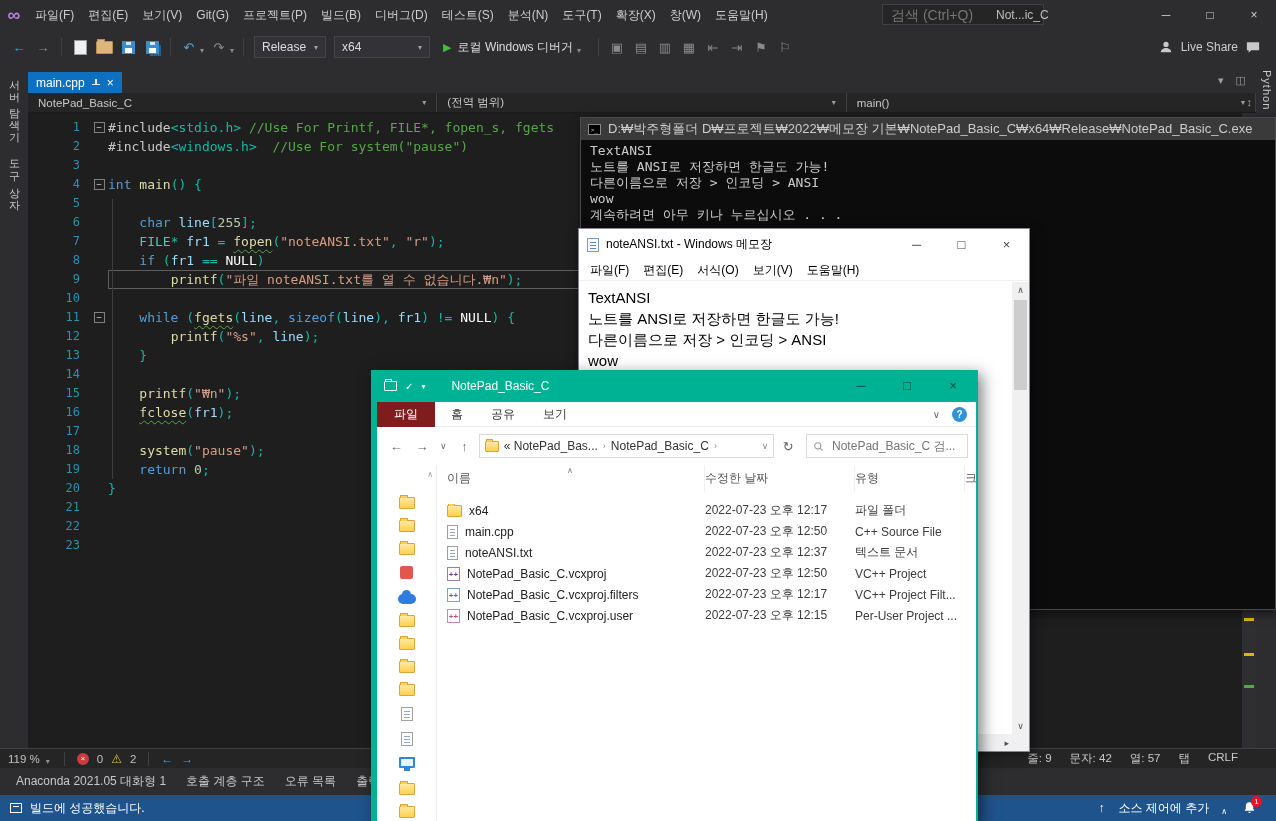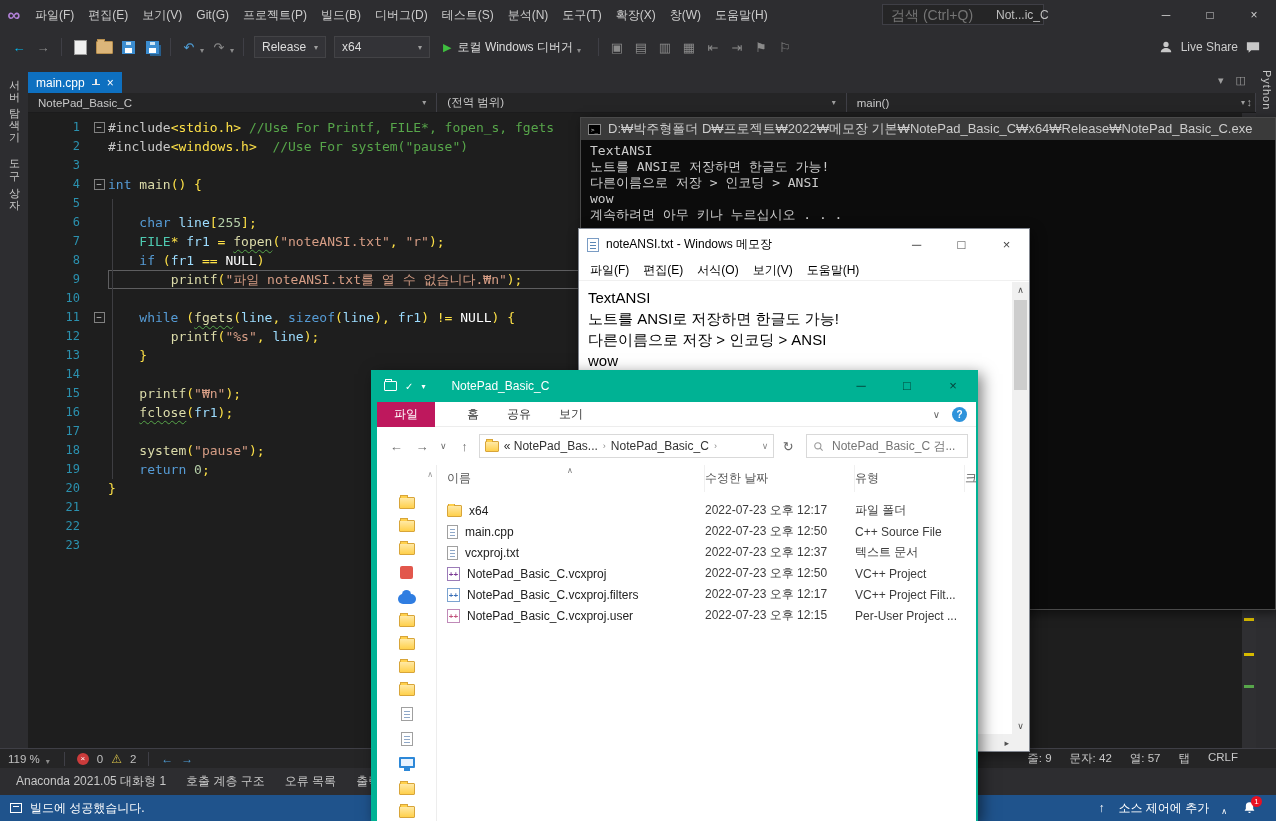--- a/index.html
+++ b/index.html
@@ -46,21 +46,21 @@
   .nav-seg .caret{font-size:8px;color:#9E9E9E;}
   .nav-split{position:absolute;right:4px;top:3px;color:#9E9E9E;font-size:11px;}
   .vs-editor{position:absolute;left:28px;top:113px;width:1228px;height:635px;background:#1E1E1E;overflow:hidden;font-family:"DejaVu Sans Mono","Liberation Mono",monospace;font-size:13px;}
   #code-lines{padding-top:5px;}
   .code-line{display:flex;height:19px;line-height:19px;}
   .ln{width:62px;text-align:right;padding-right:10px;color:#2B91AF;font-size:12px;flex:none;}
   .fold{width:18px;flex:none;display:flex;align-items:center;justify-content:center;}
   .fold-box{width:11px;height:11px;border:1px solid #808080;color:#C8C8C8;font-size:9px;line-height:9px;text-align:center;background:#1E1E1E;}
   .code-body{flex:1;white-space:pre;}
   .code-line.current .code-body{box-shadow:inset 0 0 0 1px #5E5E60;}
-  .tok-pp{color:#C8C8C8}.tok-pl{color:#fde047}.tok-co{color:#57A64A}.tok-kw{color:#569CD6}
+  .tok-pp{color:#C8C8C8}.tok-pl{color:#14b8a6}.tok-co{color:#57A64A}.tok-kw{color:#569CD6}
   .tok-st{color:#D69D85}.tok-fn{color:#DCDCAA}.tok-ty{color:#4EC9B0}.tok-va{color:#9CDCFE}
   .tok-nu{color:#B5CEA8}.tok-ma{color:#ffffff}
   .sq{text-decoration:underline wavy #57A64A;text-decoration-thickness:1px;text-underline-offset:3px;}
   .indent-guide{position:absolute;left:84px;top:86px;height:280px;border-left:1px solid #3E3E42;}
   .vs-scrollbar{position:absolute;right:0;top:0;width:14px;height:100%;background:#2F2F32;}
   .sb-mark{position:absolute;left:2px;width:10px;height:3px;}
   .vs-editorstatus{position:absolute;left:0;top:748px;right:0;height:20px;background:#252526;border-top:1px solid #3F3F46;display:flex;align-items:center;font-size:11.5px;color:#C0C0C0;padding:0 8px;gap:8px;}
   .es-sep{width:1px;height:14px;background:#3F3F46;margin:0 4px;}
   .err-ico{width:12px;height:12px;border-radius:50%;background:#CB3B3B;color:#FFF;font-size:8px;line-height:12px;text-align:center;}
   .warn-glyph{color:#D9C34A;font-size:12px;}
@@ -105,21 +105,21 @@
   .qat{display:flex;align-items:center;gap:8px;margin-right:26px;}
   .qat-folder{width:13px;height:10px;border:1px solid #FFF;border-radius:1px;position:relative;}
   .qat-folder::before{content:'';position:absolute;top:-3px;left:0;width:5px;height:2px;border:1px solid #FFF;border-bottom:none;}
   .qat-check{font-size:10px;color:#FFF;}
   .qat-caret{font-size:8px;color:#FFF;}
   .ex-title{font-size:12px;color:#FFF;}
   .ex-controls{margin-left:auto;display:flex;height:32px;}
   .ex-btn{width:46px;text-align:center;line-height:32px;color:rgba(5,45,40,.85);font-size:13px;}
   .ex-ribbon{height:25px;background:#FFF;border-bottom:1px solid #EDEDED;display:flex;align-items:center;}
   .ribbon-tab{padding:0 14px;font-size:12px;color:#333;line-height:25px;}
-  .ribbon-tab.file{background:#be185d;color:#FFF;padding:0 17px;margin-right:18px;}
+  .ribbon-tab.file{background:#7f1d1d;color:#FFF;padding:0 17px;margin-right:2px;}
   .ribbon-right{margin-left:auto;display:flex;align-items:center;gap:12px;padding-right:9px;}
   .ribbon-chev{color:#666;font-size:10px;}
   .help-ico{width:15px;height:15px;border-radius:50%;background:#2E93DB;color:#FFF;font-size:10px;line-height:15px;text-align:center;font-weight:bold;}
   .ex-addr{height:38px;display:flex;align-items:center;padding:0 8px;gap:3px;background:#FFF;}
   .addr-btn{width:23px;text-align:center;color:#6A6A6A;font-size:13px;}
   .addr-btn.small{font-size:9px;width:14px;}
   .addr-box{width:300px;height:24px;border:1px solid #D9D9D9;display:flex;align-items:center;padding:0 5px;gap:5px;font-size:12px;color:#333;overflow:hidden;}
   .addr-crumbs{display:flex;align-items:center;gap:5px;flex:1;white-space:nowrap;overflow:hidden;}
   .addr-chev{color:#888;font-size:9px;}
   .addr-refresh{width:22px;text-align:center;color:#666;font-size:13px;}
@@ -619,21 +619,21 @@
                 <span class="fi fi-doc" data-interactable="false"></span>
                 <span data-interactable="false">main.cpp</span>
               </div>
               <div class="cell-date" data-interactable="false">2022-07-23 오후 12:50</div>
               <div class="cell-type" data-interactable="false">C++ Source File</div>
               <div class="cell-size" data-interactable="false"></div>
             </div>
             <div class="ex-row ex-grid" data-interactable="true">
               <div class="cell-name" data-interactable="false">
                 <span class="fi fi-doc" data-interactable="false"></span>
-                <span data-interactable="false">vcxproj.txt</span>
+                <span data-interactable="false">noteANSI.txt</span>
               </div>
               <div class="cell-date" data-interactable="false">2022-07-23 오후 12:37</div>
               <div class="cell-type" data-interactable="false">텍스트 문서</div>
               <div class="cell-size" data-interactable="false"></div>
             </div>
             <div class="ex-row ex-grid" data-interactable="true">
               <div class="cell-name" data-interactable="false">
                 <span class="fi fi-vc" data-interactable="false"></span>
                 <span data-interactable="false">NotePad_Basic_C.vcxproj</span>
               </div>

